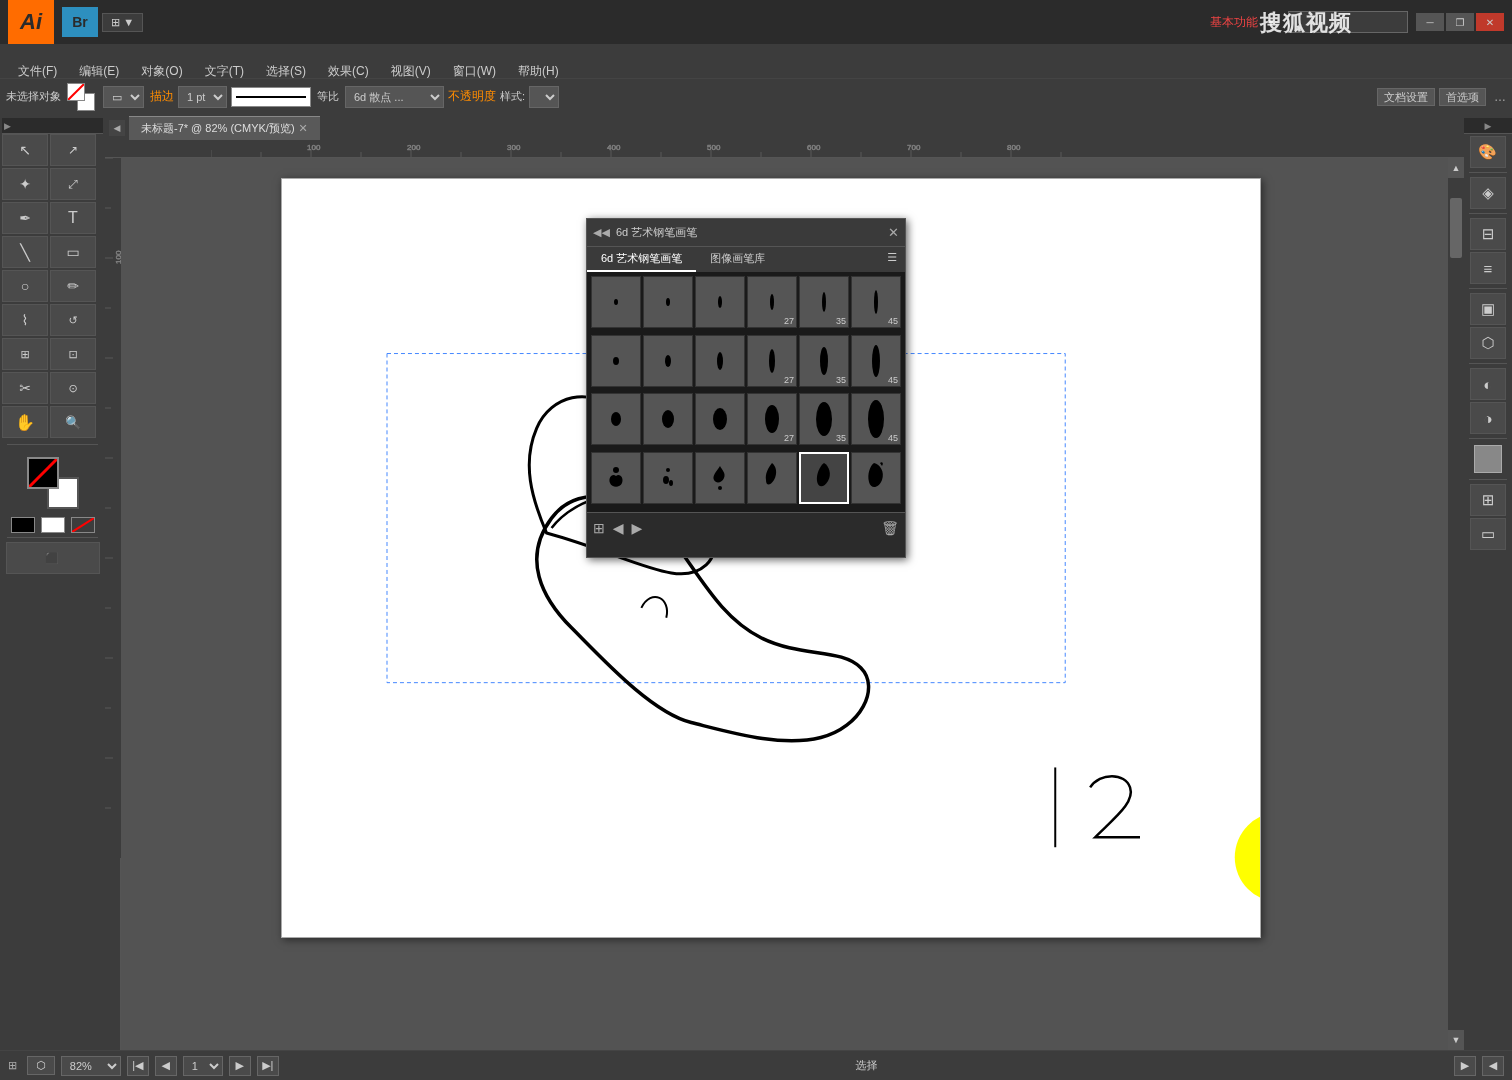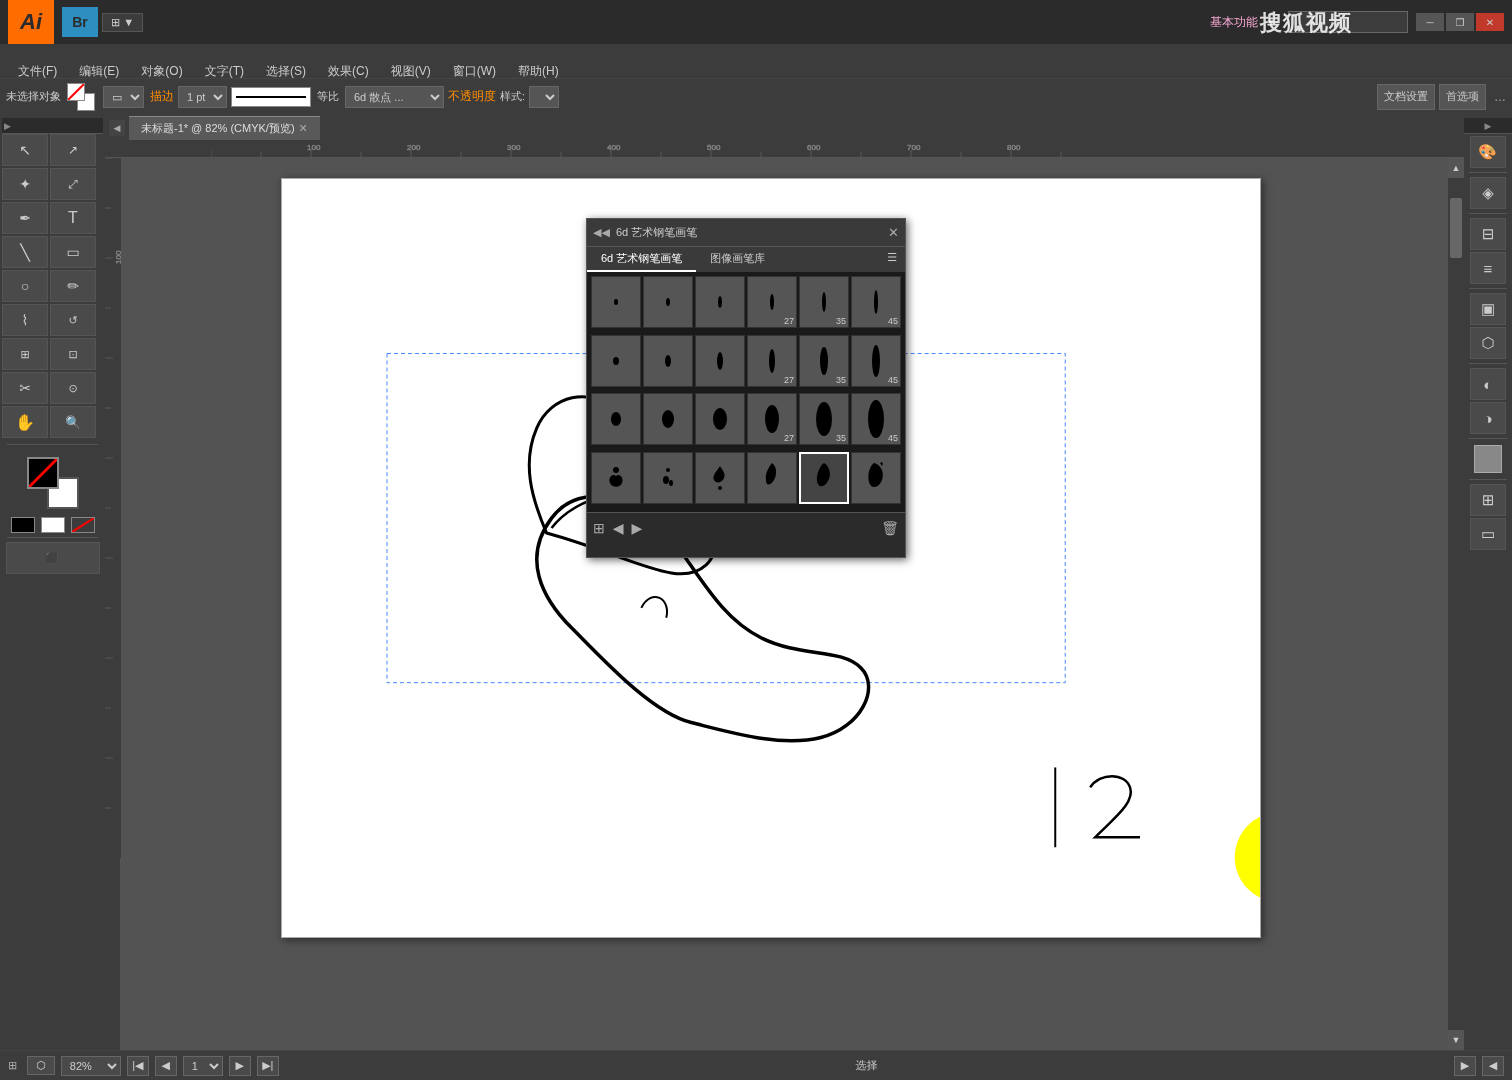--- a/index.html
+++ b/index.html
@@ -61,21 +61,21 @@
       width: 100%; height: 36px; background: #3c3c3c; border-top: 1px solid #444;
       display: flex; align-items: center; padding: 0 6px; gap: 4px;
     }
     .opt-label { color: #ccc; font-size: 11px; }
     .opt-select {
       background: #555; border: 1px solid #666; color: #ccc;
       padding: 2px 4px; font-size: 11px; height: 22px;
     }
     .opt-icon-btn {
       background: #555; border: 1px solid #666; color: #ccc;
-      padding: 1px 6px; font-size: 11px; cursor: pointer; height: 26px;
+      padding: 1px 6px; font-size: 11px; cursor: pointer; height: 18px;
     }
     .stroke-sample {
       background: #fff; border: 1px solid #888;
       width: 80px; height: 20px; display: flex; align-items: center; padding: 0 4px;
     }
     .stroke-line {
       width: 70px; height: 2px; background: #000;
     }
     .opt-orange { color: #ff8c00; }
 
@@ -264,21 +264,21 @@
       display: flex; align-items: center; justify-content: center;
     }
   </style>
 </head>
 <body>
 
 <div id="titlebar">
   <div class="ai-logo">Ai</div>
   <div class="br-logo">Br</div>
   <button class="layout-btn">⊞ ▼</button>
-  <span style="color:#f9a8d4; font-size:12px; margin-left:auto; margin-right:8px;">基本功能</span>
+  <span style="color:#ef4444; font-size:12px; margin-left:auto; margin-right:8px;">基本功能</span>
   <span style="color:#aaa; font-size:10px;">▼</span>
   <input class="search-box" type="text" style="margin-left: 12px;">
   <div class="win-controls">
     <button class="win-btn">─</button>
     <button class="win-btn">❐</button>
     <button class="win-btn close">✕</button>
   </div>
   <div class="watermark">搜狐视频</div>
 </div>
 
@@ -398,21 +398,21 @@
     <div class="tool-row" style="justify-content:center;">
       <div class="tool-btn" style="width:94px; font-size:11px;">⬛</div>
     </div>
   </div>
 
   <div id="canvas-area">
 
     <div id="tabbar">
       <div style="width:16px; height:16px; background:#444; color:#aaa; display:flex; align-items:center; justify-content:center; font-size:9px; cursor:pointer; margin-right:4px;">◀</div>
       <div class="doc-tab">
-        <span>未标题-1* @ 82% (CMYK/预览)</span>
+        <span>未标题-7* @ 82% (CMYK/预览)</span>
         <span class="tab-close">✕</span>
       </div>
     </div>
 
     <div class="ruler-h">
       <svg width="900" height="16" style="display:block;">
         <rect width="900" height="16" fill="#3c3c3c"></rect>
         <g stroke="#777" stroke-width="0.5" fill="#aaa" font-size="8">
 
           <line x1="0" y1="16" x2="0" y2="8"></line>

